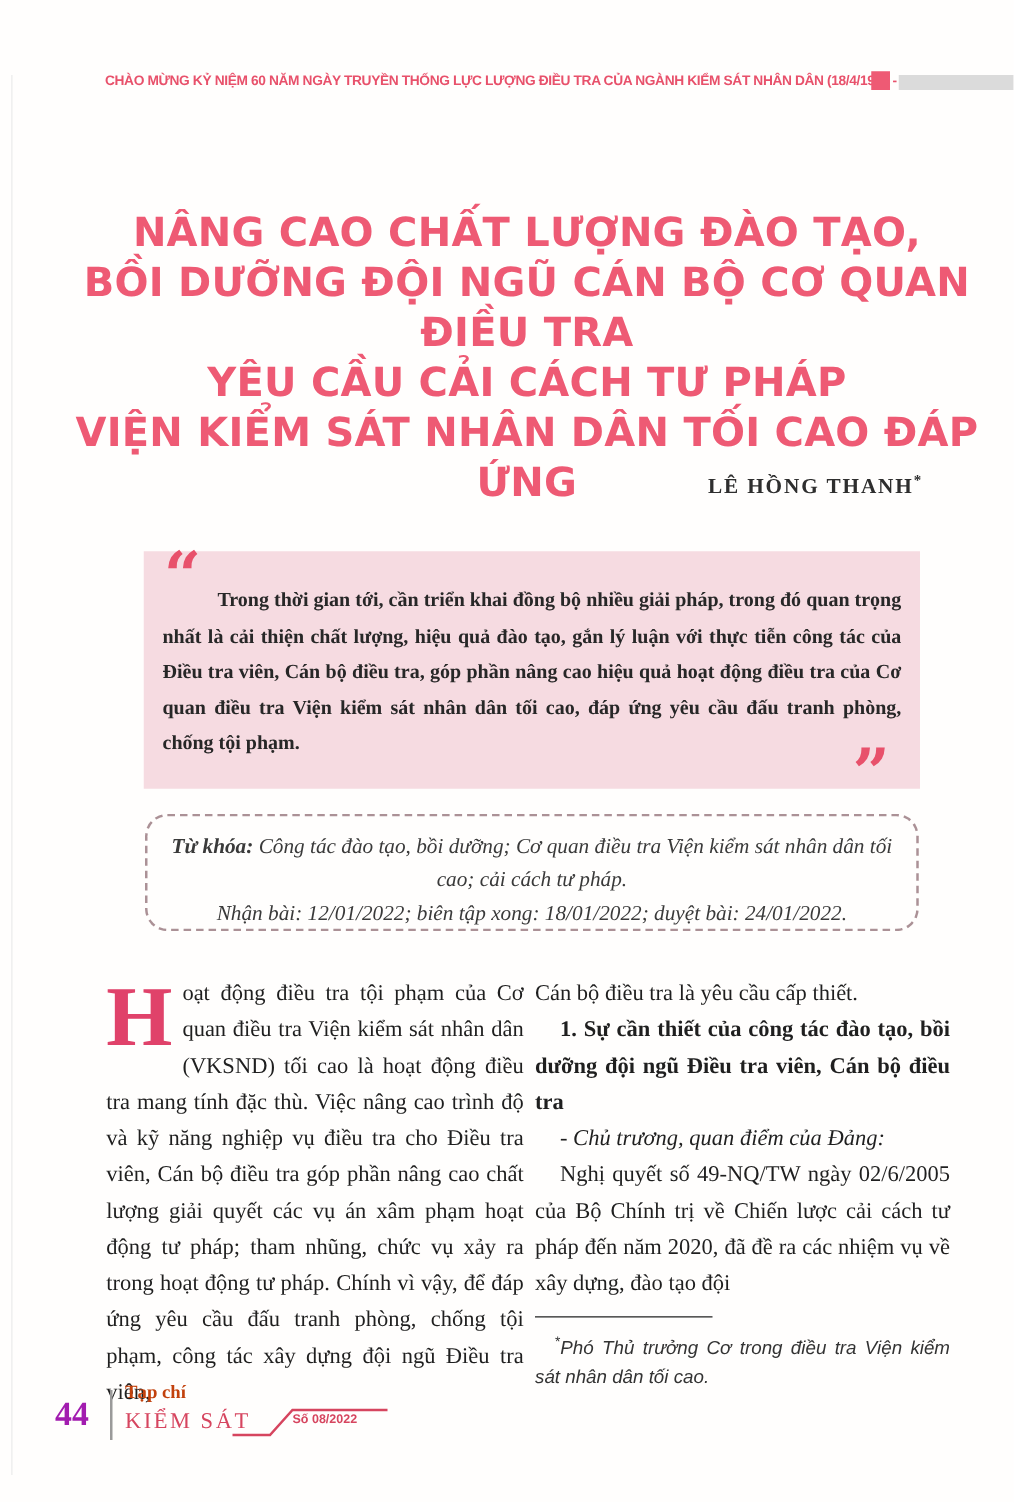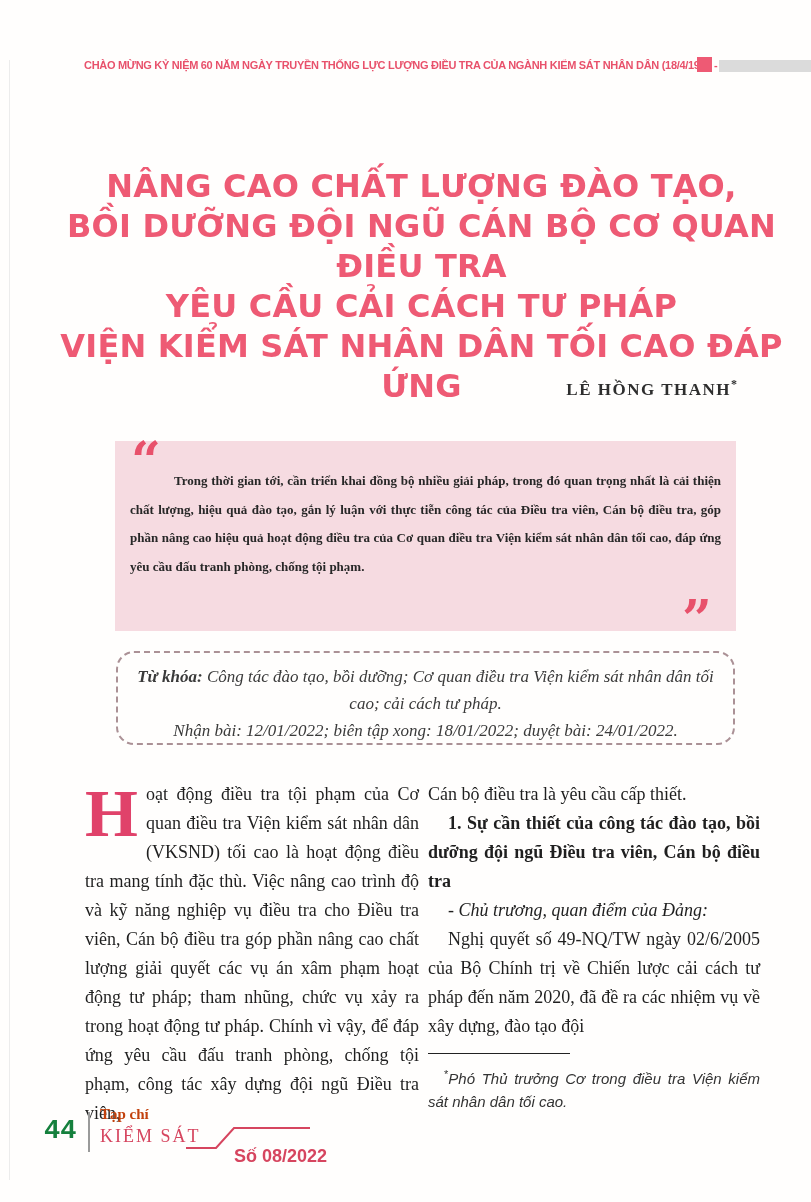--- a/index.html
+++ b/index.html
@@ -39,21 +39,21 @@
   .quote-open{
     position:absolute;left:16px;top:-6px;
     font-family:"DejaVu Serif",serif;font-size:52px;line-height:52px;color:#e8516b;font-weight:bold;
   }
   .quote-close{
     position:absolute;right:24px;bottom:-14px;
     font-family:"DejaVu Serif",serif;font-size:52px;line-height:52px;color:#e8516b;font-weight:bold;
   }
   .quote-text{
     margin:0;padding:26px 15px 0 15px;text-indent:44px;
-    font-weight:bold;font-size:13px;line-height:28.5px;text-align:justify;color:#272727;
+    font-weight:bold;font-size:16px;line-height:28.5px;text-align:justify;color:#272727;
   }
 
   
   .keyword-box{
     position:absolute;left:116px;top:651px;width:619px;height:94px;box-sizing:border-box;
     border:2px dashed #ab9196;border-radius:18px;
     font-style:italic;font-size:17px;line-height:27px;color:#3a3a3a;
     padding:10px 18px;text-align:left;
   }
   .keyword-box p{margin:0;text-align:center;}
@@ -74,35 +74,35 @@
   .footnote-sep{width:142px;height:0;border-top:1.5px solid #222;margin:12px 0 9px 0;}
   .footnote{
     font-family:"Liberation Sans",sans-serif;font-style:italic;font-size:15px;
     line-height:23px;color:#333;text-align:justify;text-indent:16px;
   }
   .footnote sup{font-size:11px;font-style:normal;}
 
   
   .footer-pagenum{
     position:absolute;left:44px;top:1116px;
-    font-family:Liberation Mono, monospace;font-weight:800;font-size:27px;color:#15803d;
+    font-family:Liberation Serif, serif;font-weight:800;font-size:27px;color:#a21caf;
   }
   .footer-divider{position:absolute;left:88px;top:1112px;width:2px;height:40px;background:#9a9a9a;}
   .footer-mag-top{
     position:absolute;left:100px;top:1106px;
     font-weight:bold;font-size:15px;color:#c2410c;
   }
   .footer-mag-name{
     position:absolute;left:100px;top:1126px;
     font-weight:normal;font-size:18px;letter-spacing:2px;color:#d6455f;
   }
   .footer-swoosh{position:absolute;left:96px;top:1104px;}
   .footer-issue{
     position:absolute;left:234px;top:1130px;
-    font-family:"Liberation Sans",sans-serif;font-weight:bold;font-size:18px;color:#d6455f;margin-top:16px;
+    font-family:"Liberation Sans",sans-serif;font-weight:bold;font-size:10px;color:#d6455f;
   }
 </style>
 </head>
 <body>
 
 <div class="page">
   <div class="scan-edge"></div>
 
   <div class="header-banner">CHÀO MỪNG KỶ NIỆM 60 NĂM NGÀY TRUYỀN THỐNG LỰC LƯỢNG ĐIỀU TRA CỦA NGÀNH KIỂM SÁT NHÂN DÂN (18/4/1962 - 18/4/2022)</div>
   <div class="header-square"></div>

